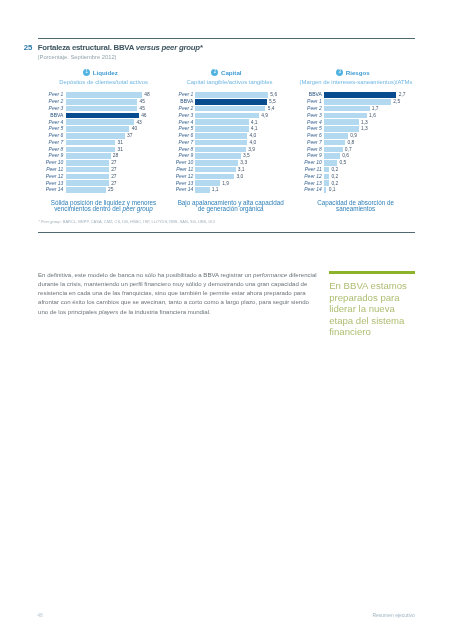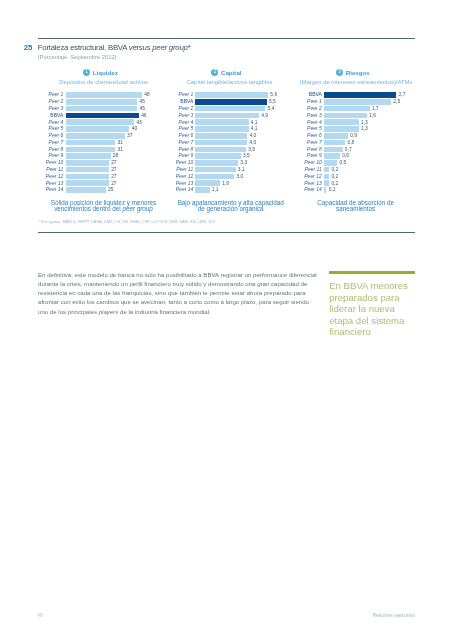--- a/index.html
+++ b/index.html
@@ -1,20 +1,20 @@
 <!DOCTYPE html>
 <html><head>
 <meta charset="utf-8">
 <style>
   html,body{margin:0;padding:0;}
   body{width:453px;height:640px;background:#ffffff;font-family:"Liberation Sans",sans-serif;overflow:hidden;position:relative;}
   .page{position:absolute;inset:0;background:#ffffff;}
   .rule{position:absolute;background:#4e6970;height:1.1px;}
   .num{position:absolute;color:#2b7aa6;font-weight:bold;font-size:7.8px;letter-spacing:-0.05px;line-height:8px;}
-  .title{position:absolute;color:#3e5561;font-weight:normal;font-size:7.8px;letter-spacing:-0.23px;line-height:8px;}
+  .title{position:absolute;color:#3e5561;font-weight:bold;font-size:7.8px;letter-spacing:-0.23px;line-height:8px;}
   .title i{font-style:italic;}
   .subtitle{position:absolute;color:#93a3ac;font-size:5.8px;line-height:6px;}
   .chart{position:absolute;pointer-events:none;}
   .chead{display:flex;align-items:center;justify-content:center;height:7.4px;}
   .cnum{flex:0 0 auto;width:6.9px;height:6.9px;border-radius:50%;background:#53b3e0;color:#fff;font-size:4.5px;line-height:6.9px;text-align:center;font-weight:normal;}
   .clab{color:#3f9bd4;font-size:6.2px;font-weight:bold;margin-left:2.6px;letter-spacing:0px;line-height:7px;}
   .csub{color:#6fb6e2;font-size:5.9px;text-align:center;line-height:6px;}
   .row{position:relative;height:6.8px;}
   .rlab{position:absolute;right:0;top:0.2px;font-style:italic;font-size:5.0px;color:#3a6491;white-space:nowrap;line-height:5.5px;}
   .rlab.bb{font-style:normal;color:#22507e;}
@@ -296,17 +296,17 @@
         <div class="cfoot" style="position: absolute; left: 315.6px; top: 199.8px; width: 80px;">Capacidad de absorción de saneamientos</div>
       </div>
     </div>
 
   <div class="note" style="left:38.2px;top:219.8px;"><i>* Peer group:</i><span> BARCL, BNPP, CASA, CMZ, CS, DB, HSBC, ISP, LLOYDS, RBS, SAN, SG, UBS, UCI</span></div>
   <div class="rule" style="left:37.5px;top:231.8px;width:377.5px;"></div>
 
   <div class="body" style="left:38px;top:269.8px;width:279px;">En definitiva, este modelo de banca no sólo ha posibilitado a BBVA registrar un <i>performance</i> diferencial durante la crisis, manteniendo un perfil financiero muy sólido y demostrando una gran capacidad de resistencia en cada una de las franquicias, sino que también le permite estar ahora preparado para afrontar con éxito los cambios que se avecinan, tanto a corto como a largo plazo, para seguir siendo uno de los principales <i>players</i> de la industria financiera mundial.</div>
 
   <div class="greenrule" style="left:329.2px;top:271.1px;width:85.5px;"></div>
-  <div class="green" style="left:329.2px;top:280.0px;width:92px;">En BBVA menores preparados para liderar la nueva etapa del sistema financiero</div>
+  <div class="green" style="left:329.2px;top:280.0px;width:92px;">En BBVA estamos preparados para liderar la nueva etapa del sistema financiero</div>
 
   <div class="pfl" style="left:37.2px;top:612.2px;">48</div>
   <div class="pfr" style="right:38.1px;top:612.2px;">Resumen ejecutivo</div>
 </div>
 
 </body></html>

